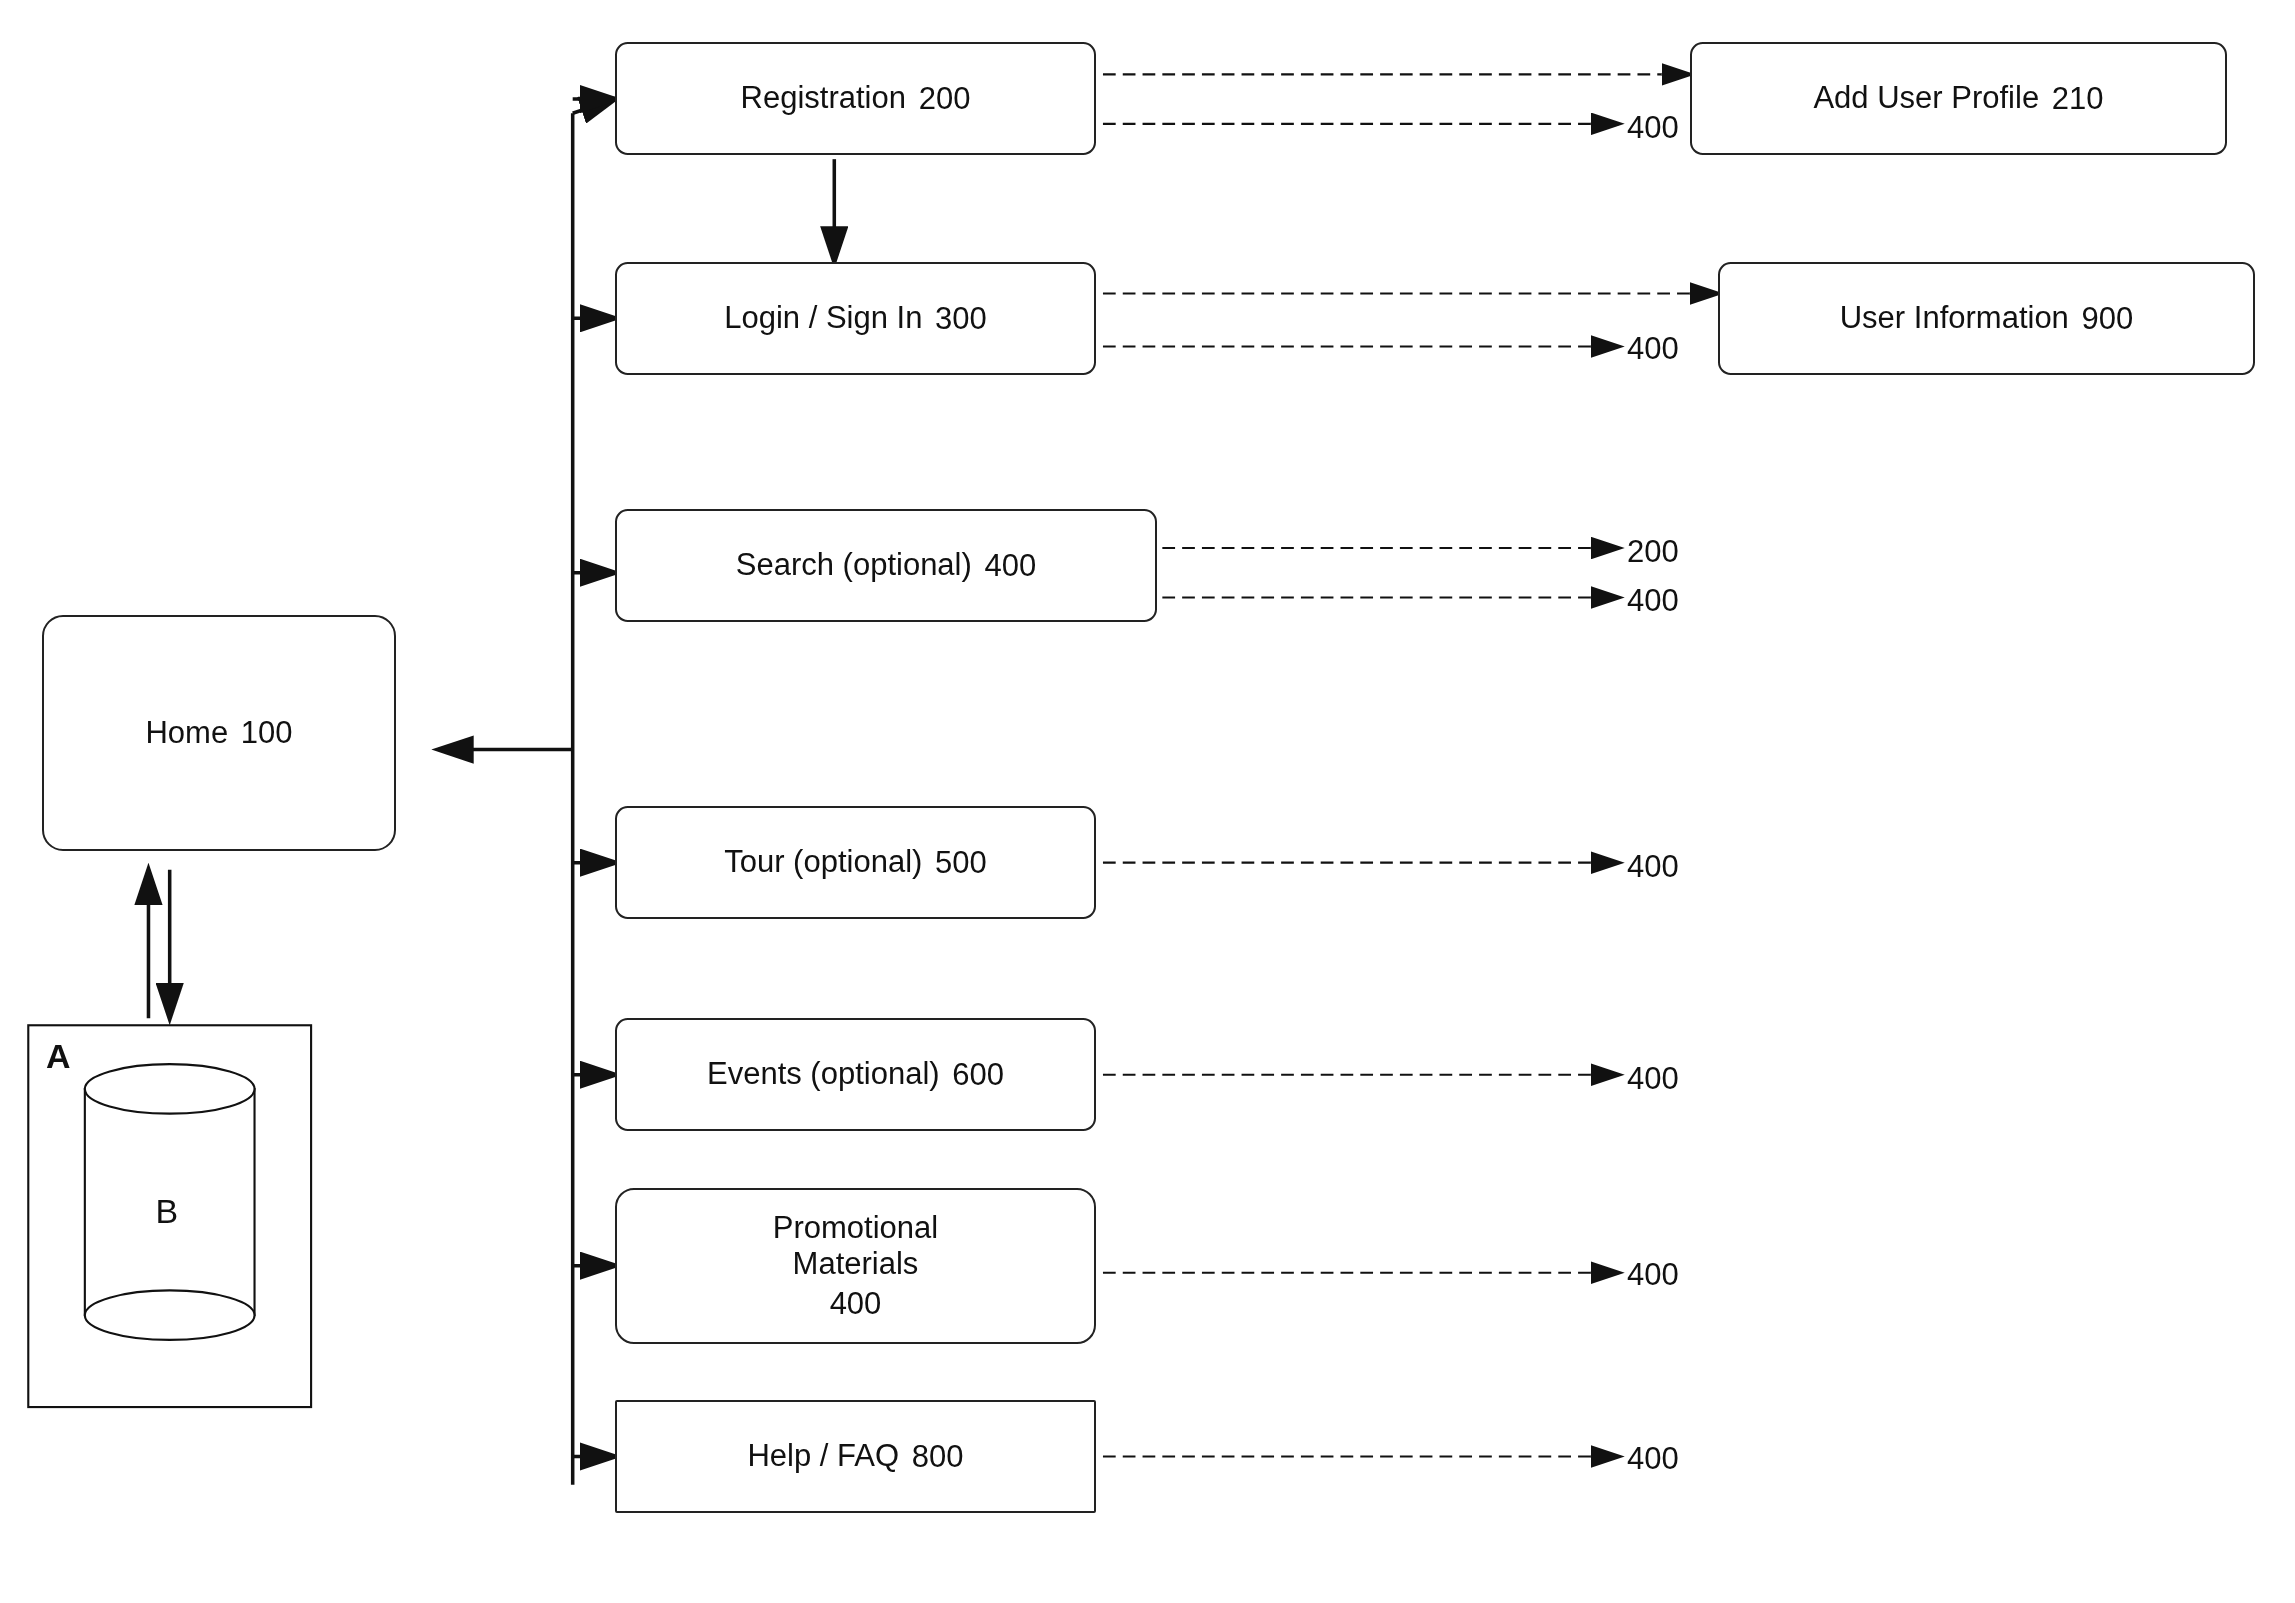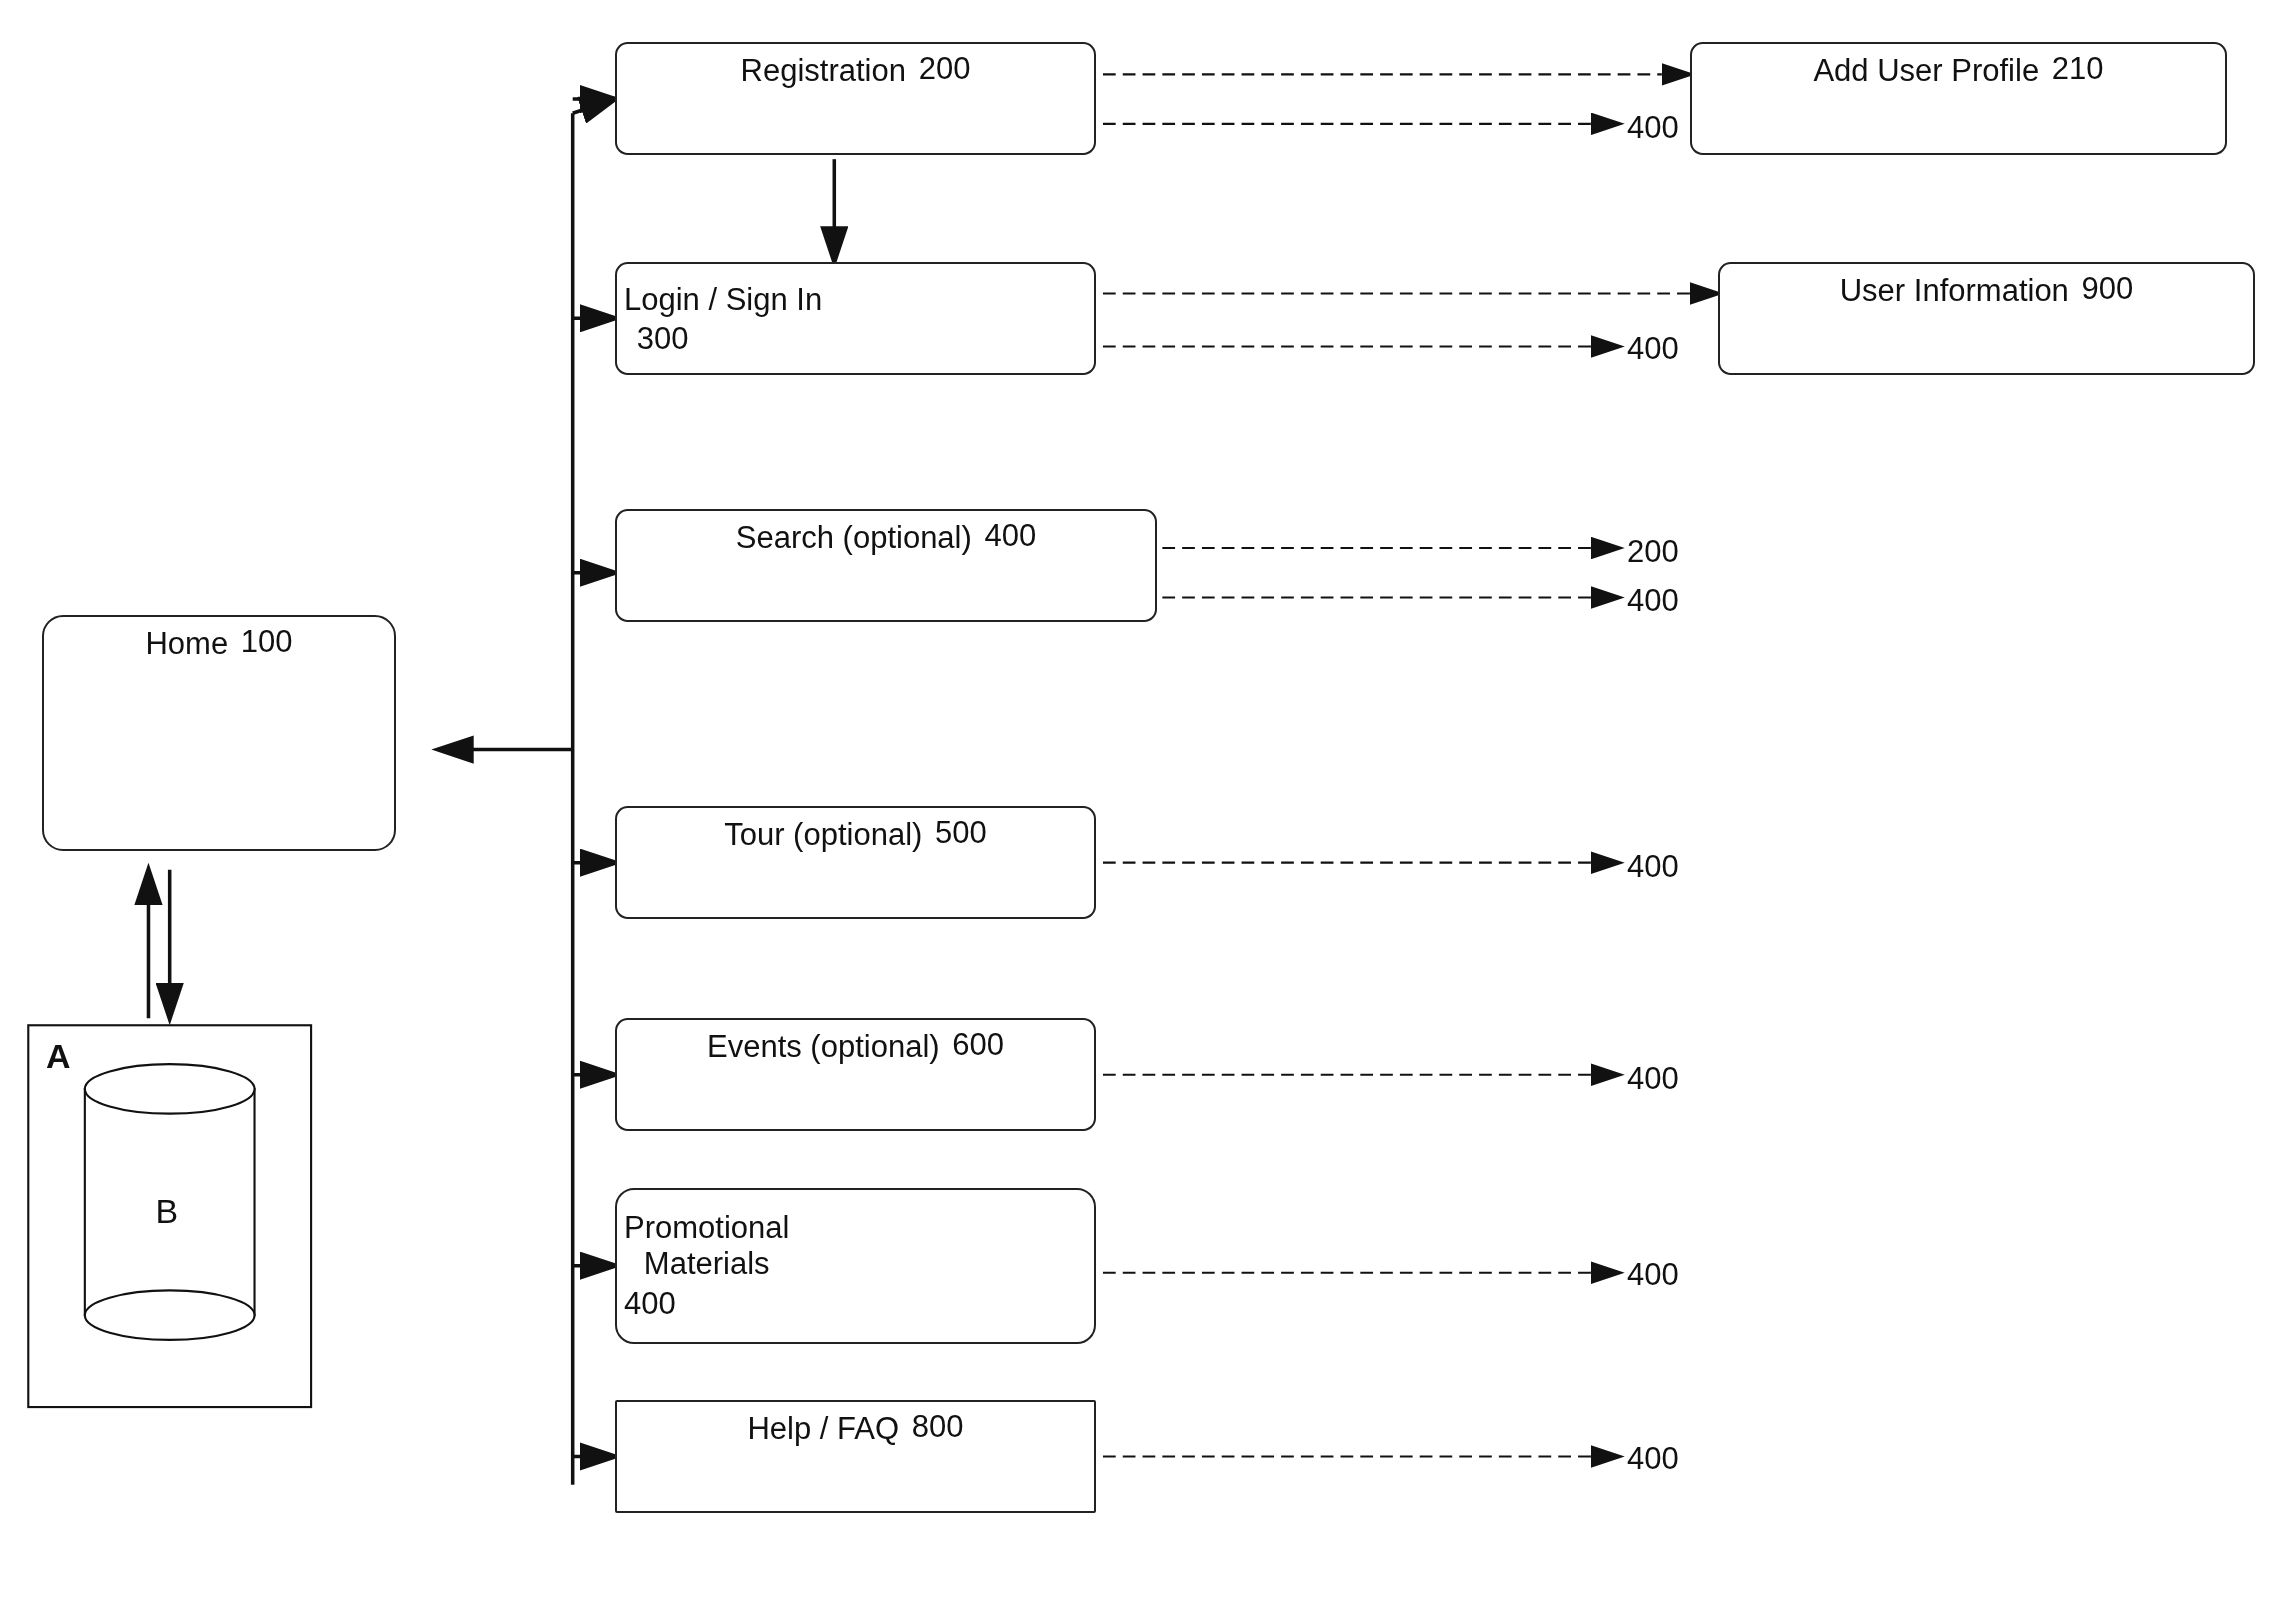--- a/index.html
+++ b/index.html
@@ -10,27 +10,27 @@
       height: 1603px;
       position: relative;
       overflow: hidden;
     }
     .node {
       position: absolute;
       border: 2.1px solid #222;
       border-radius: 12.7px;
       background: #fff;
       display: flex;
-      align-items: flex-start;
+      align-items: center;
       justify-content: center;
       text-align: center;
       font-size: 31px;
       font-weight: normal;
       color: #111;
-      padding: 7px 7px;
+      padding: 7px 14px;
     }
     .node-label {
       font-size: 31px;
       line-height: 1.3;
     }
     .node-number {
       font-size: 31px;
       margin-left: 12.7px;
     }
     svg.diagram-svg {
@@ -130,21 +130,21 @@
 <div class="node" style="left:42px; top:615px; width:354px; height:236px; border-radius:21px;">
   <span class="node-label">Home</span>
   <span class="node-number">100</span>
 </div>
 
 <div class="node" style="left:615px; top:42px; width:481px; height:113px; border-radius:12.7px;">
   <span class="node-label">Registration</span>
   <span class="node-number">200</span>
 </div>
 
-<div class="node" style="left:615px; top:262px; width:481px; height:113px; border-radius:12.7px;flex-direction:column;">
+<div class="node" style="left:615px; top:262px; width:481px; height:113px; border-radius:12.7px;">
   <span class="node-label">Login / Sign In</span>
   <span class="node-number">300</span>
 </div>
 
 <div class="node" style="left:615px; top:509px; width:542px; height:113px; border-radius:12.7px;">
   <span class="node-label">Search (optional)</span>
   <span class="node-number">400</span>
 </div>
 
 <div class="node" style="left:615px; top:806px; width:481px; height:113px; border-radius:12.7px;">

